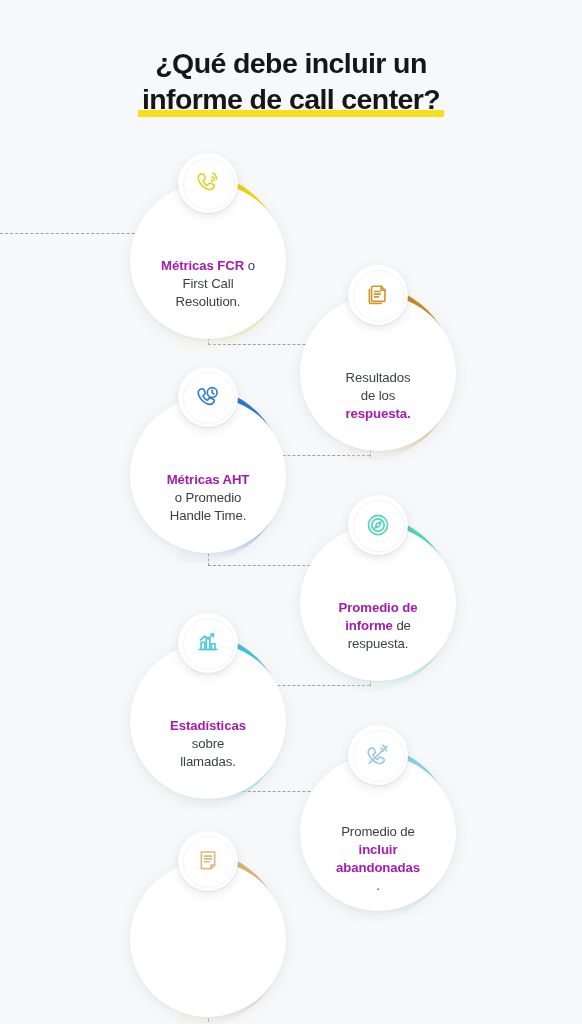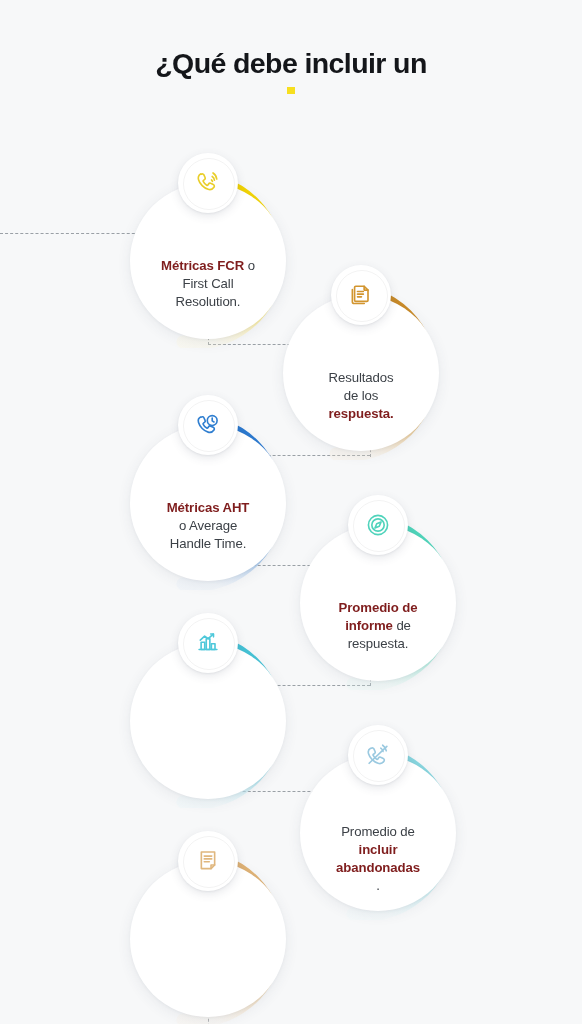--- a/index.html
+++ b/index.html
@@ -86,21 +86,21 @@
     position:absolute;
     left:6px;right:6px;
     top:74px;
     text-align:center;
     font-size:13.2px;
     line-height:1.36;
     color:#3c4147;
     z-index:3;
     letter-spacing:-0.1px;
   }
-  .node .label b{color:#7f1d1d;font-weight:bold;}
+  .node .label b{color:#a21caf;font-weight:bold;}
   .node.tall .label{top:68px;}
 
   
   .badge{
     position:absolute;
     left:50%;
     top:-30px;
     transform:translateX(-50%);
     width:60px;height:60px;
     border-radius:50%;
@@ -120,20 +120,21 @@
 </style>
 </head>
 <body>
 
 <div id="canvas">
 
   <div class="title-wrap">
     <span class="title-line">¿Qué debe incluir un</span>
     <span class="title-line hl">
       <span class="hl-bar"></span>
+      <span>informe de call center?</span>
     </span>
   </div>
 
   <div class="dash h" style="left:0px;top:220px;width:150px;"></div>
 
   <div class="dash v" style="left:208px;top:300px;height:32px;"></div>
   <div class="dash h" style="left:208px;top:331px;width:162px;"></div>
   <div class="dash v" style="left:370px;top:331px;height:22px;"></div>
 
   <div class="dash v" style="left:370px;top:412px;height:32px;"></div>
@@ -172,21 +173,21 @@
       <svg width="28" height="28" viewBox="0 0 24 24" fill="none" stroke="#e9ce2a" stroke-width="1.4" stroke-linecap="round" stroke-linejoin="round">
         <path d="M6.2 4.5c.9-.6 1.9-.3 2.3.6l1 2.2c.3.7.1 1.4-.5 1.8l-.9.6c-.3.2-.4.6-.2 1 .6 1.2 1.8 2.5 3 3.2.4.2.8.1 1-.2l.6-.9c.4-.6 1.2-.8 1.8-.5l2.2 1c.9.4 1.2 1.4.6 2.3-1.1 1.6-3 2.4-5 1.8-3.6-1-7.2-4.6-8.2-8.2-.6-2 .2-3.9 1.8-5z"></path>
         <path d="M15.6 6.4a4.3 4.3 0 0 1 1.9 3.1"></path>
         <path d="M15 9.4a1.9 1.9 0 0 1 .8 1.3"></path>
         <path d="M16.3 3.4a7.2 7.2 0 0 1 3.2 5.2"></path>
       </svg>
     </div>
     <div class="label"><b>Métricas FCR</b><span> o</span><br><span>First Call</span><br><span>Resolution.</span></div>
   </div>
 
-  <div class="node" style="left:283px;top:282px;">
+  <div class="node" style="left:300px;top:282px;">
     <svg class="arc" viewBox="0 0 174 174">
       <defs>
         <linearGradient id="g2" x1="0.55" y1="0" x2="0.35" y2="1">
           <stop offset="0%" stop-color="#c98a27" stop-opacity="1"></stop>
           <stop offset="45%" stop-color="#d4972f" stop-opacity="1"></stop>
           <stop offset="80%" stop-color="#eccb96" stop-opacity="0.85"></stop>
           <stop offset="100%" stop-color="#f7e9d4" stop-opacity="0.25"></stop>
         </linearGradient>
       </defs>
       <path d="M 70 5 A 82 82 0 1 1 62 168" fill="none" stroke="url(#g2)" stroke-width="13" stroke-linecap="round"></path>
@@ -199,42 +200,42 @@
         <path d="M14.7 4.5v3.3H18"></path>
         <path d="M9 9h5"></path>
           <path d="M9 11.3h5"></path>
           <path d="M9 13.6h3.4"></path>
         <path d="M4.6 7.3v10.4a1.6 1.6 0 0 0 1.6 1.6h8.6"></path>
       </svg>
     </div>
     <div class="label"><span>Resultados</span><br><span>de los</span><br><b>respuesta.</b></div>
   </div>
 
-  <div class="node" style="left:130px;top:412px;">
+  <div class="node" style="left:130px;top:384px;">
     <svg class="arc" viewBox="0 0 174 174">
       <defs>
         <linearGradient id="g3" x1="0.55" y1="0" x2="0.35" y2="1">
           <stop offset="0%" stop-color="#2a78cf" stop-opacity="1"></stop>
           <stop offset="45%" stop-color="#3a87da" stop-opacity="1"></stop>
           <stop offset="80%" stop-color="#a9c9ec" stop-opacity="0.85"></stop>
           <stop offset="100%" stop-color="#dfeaf7" stop-opacity="0.25"></stop>
         </linearGradient>
       </defs>
       <path d="M 70 5 A 82 82 0 1 1 62 168" fill="none" stroke="url(#g3)" stroke-width="13" stroke-linecap="round"></path>
     </svg>
     <div class="bubble"></div>
     <div class="badge">
       <span class="ring"></span>
       <svg width="28" height="28" viewBox="0 0 24 24" fill="none" stroke="#2f7ed0" stroke-width="1.4" stroke-linecap="round" stroke-linejoin="round">
         <path d="M6.2 5.2c.9-.6 1.9-.3 2.3.6l1 2.2c.3.7.1 1.4-.5 1.8l-.9.6c-.3.2-.4.6-.2 1 .6 1.2 1.8 2.5 3 3.2.4.2.8.1 1-.2l.6-.9c.4-.6 1.2-.8 1.8-.5l2.2 1c.9.4 1.2 1.4.6 2.3-1.1 1.6-3 2.4-5 1.8-3.6-1-7.2-4.6-8.2-8.2-.6-2 .2-3.9 1.8-4.7z"></path>
         <circle cx="15.6" cy="8.2" r="4.2"></circle>
         <path d="M15.6 6.1v2.3l1.5 1"></path>
       </svg>
     </div>
-    <div class="label"><b>Métricas AHT</b><br><span>o Average</span><br><span>Handle Time.</span></div>
+    <div class="label"><b>Métricas AHT</b><br><span>o Promedio</span><br><span>Handle Time.</span></div>
   </div>
 
   <div class="node" style="left:300px;top:512px;">
     <svg class="arc" viewBox="0 0 174 174">
       <defs>
         <linearGradient id="g4" x1="0.55" y1="0" x2="0.35" y2="1">
           <stop offset="0%" stop-color="#4ed5ba" stop-opacity="1"></stop>
           <stop offset="45%" stop-color="#5bdcc3" stop-opacity="1"></stop>
           <stop offset="80%" stop-color="#b3ecdf" stop-opacity="0.85"></stop>
           <stop offset="100%" stop-color="#e0f7f1" stop-opacity="0.25"></stop>
@@ -271,20 +272,21 @@
       <span class="ring"></span>
       <svg width="28" height="28" viewBox="0 0 24 24" fill="none" stroke="#4ec8da" stroke-width="1.4" stroke-linecap="round" stroke-linejoin="round">
         <path d="M4.4 17.6h15.2"></path>
         <rect x="6.1" y="11.4" width="3.1" height="6.2"></rect>
         <rect x="10.5" y="8.4" width="3.1" height="9.2"></rect>
         <rect x="14.9" y="12.6" width="3.1" height="5"></rect>
         <path d="M5.4 9.6l3.7-3.5 3.1 2.2 4.3-3.9"></path>
         <path d="M14.3 4.3h2.4v2.4"></path>
       </svg>
     </div>
+    <div class="label"><b>Estadísticas</b><br><span>sobre</span><br><span>llamadas.</span></div>
   </div>
 
   <div class="node tall" style="left:300px;top:742px;">
     <svg class="arc" viewBox="0 0 174 174">
       <defs>
         <linearGradient id="g6" x1="0.55" y1="0" x2="0.35" y2="1">
           <stop offset="0%" stop-color="#87d6df" stop-opacity="1"></stop>
           <stop offset="45%" stop-color="#93dbe3" stop-opacity="1"></stop>
           <stop offset="80%" stop-color="#cdeef2" stop-opacity="0.85"></stop>
           <stop offset="100%" stop-color="#e9f7f9" stop-opacity="0.25"></stop>

